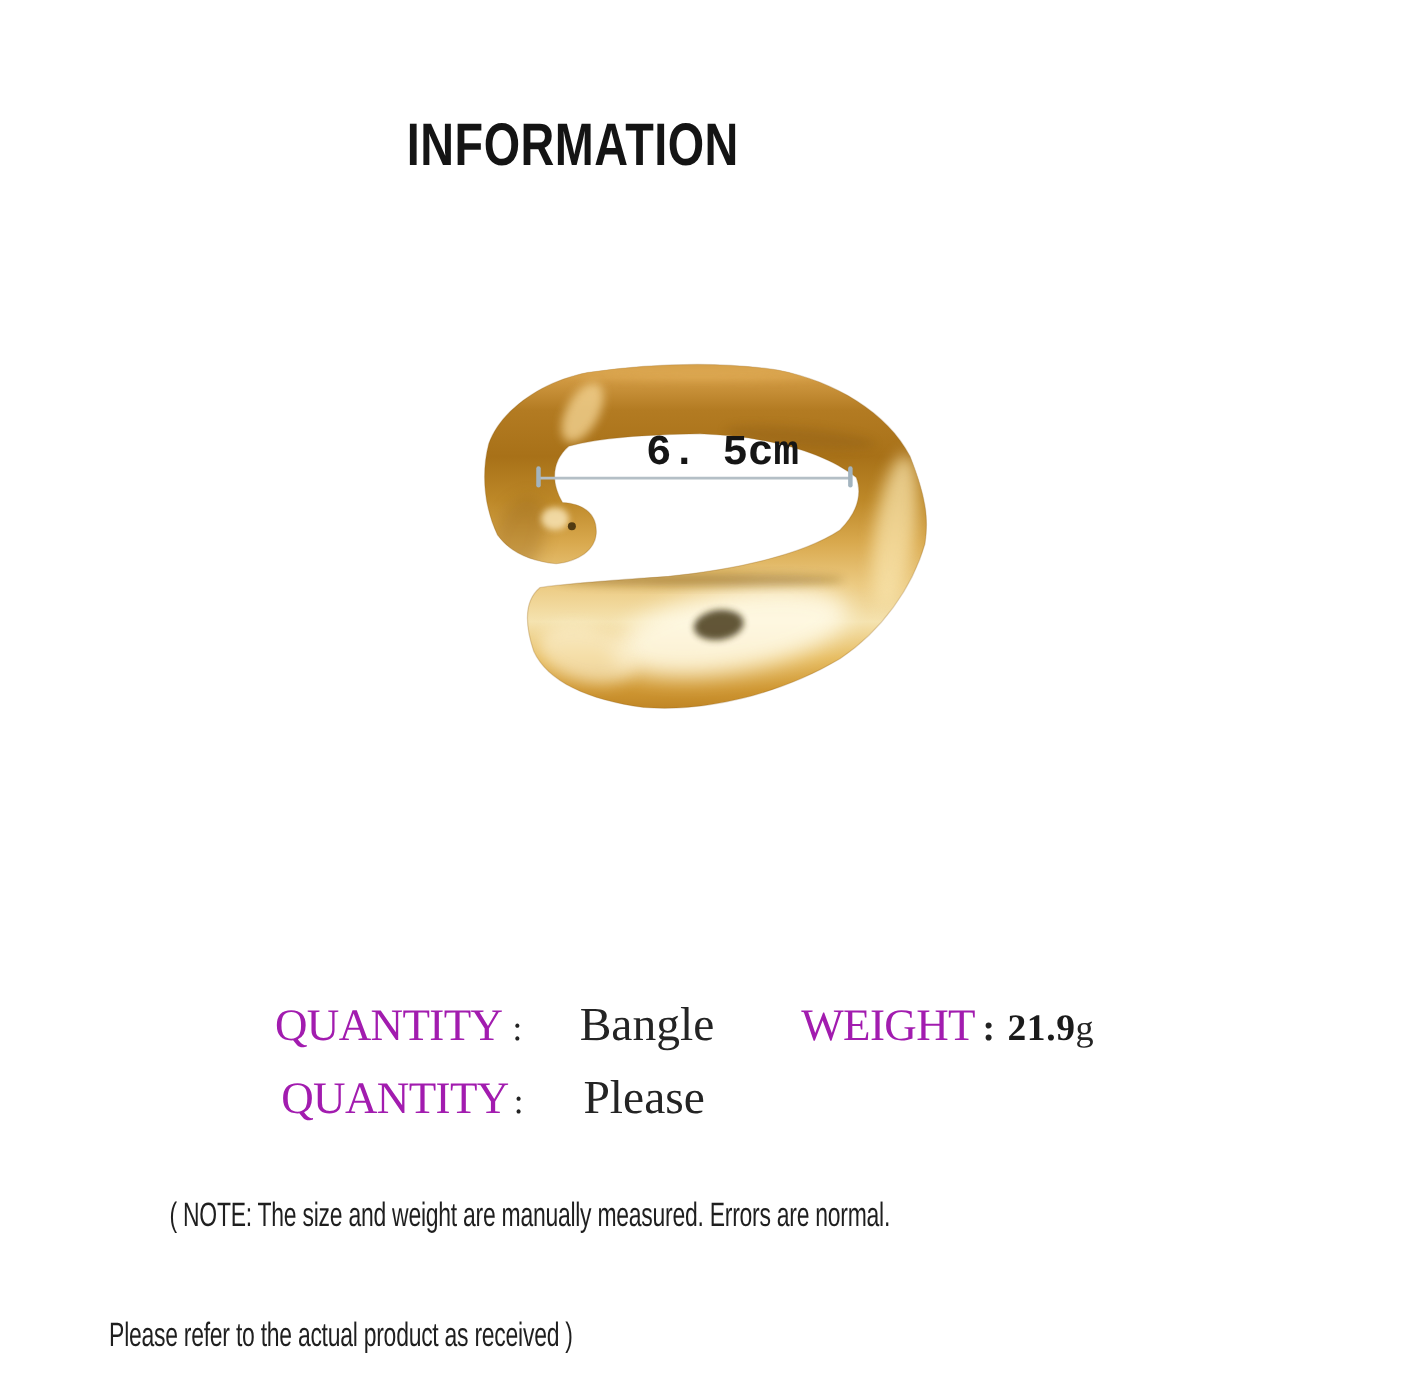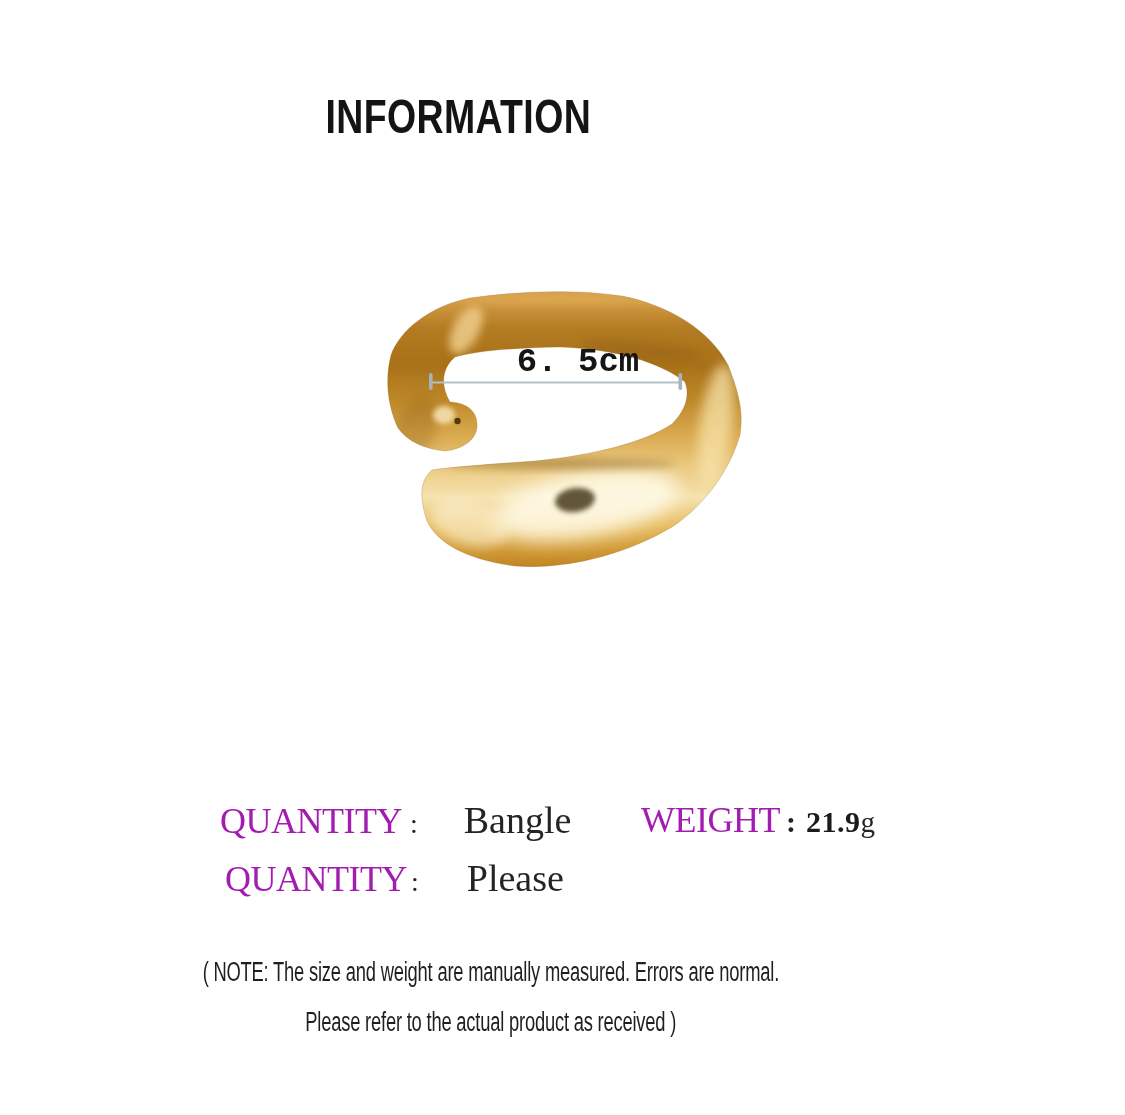--- a/index.html
+++ b/index.html
@@ -38,23 +38,23 @@
   .spec-number{font-size:30px;font-weight:700;color:#1b1b1b;letter-spacing:0.5px;}
   .spec-unit{font-size:29px;font-weight:400;color:#242424;}
   .row-quantity{left:220px;top:800px;}
   .row-weight{left:641px;top:800px;}
   .row-material{left:225px;top:858px;}
   .row-quantity .spec-colon{margin:0 22px 0 8px;}
   .row-material .spec-colon{margin:0 24px 0 4px;}
   .row-weight .spec-colon{margin:0 10px 0 6px;}
 
   
-  .note-line{left:0;width:981px;text-align:center;color:#1f1f1f;}
+  .note-line{left:0;width:981px;color:#1f1f1f;}
   .note-line-1{top:956px;}
-  .note-line-2{top:1006px;}
+  .note-line-2{top:1052px;}
   .note-text{
     display:inline-block;font-size:27px;font-weight:400;
     letter-spacing:-0.3px;white-space:nowrap;
     transform:scaleX(0.68);transform-origin:center;
     font-family:"Liberation Sans",sans-serif;line-height:32px;
   }
 </style>
 </head>
 <body>
 

